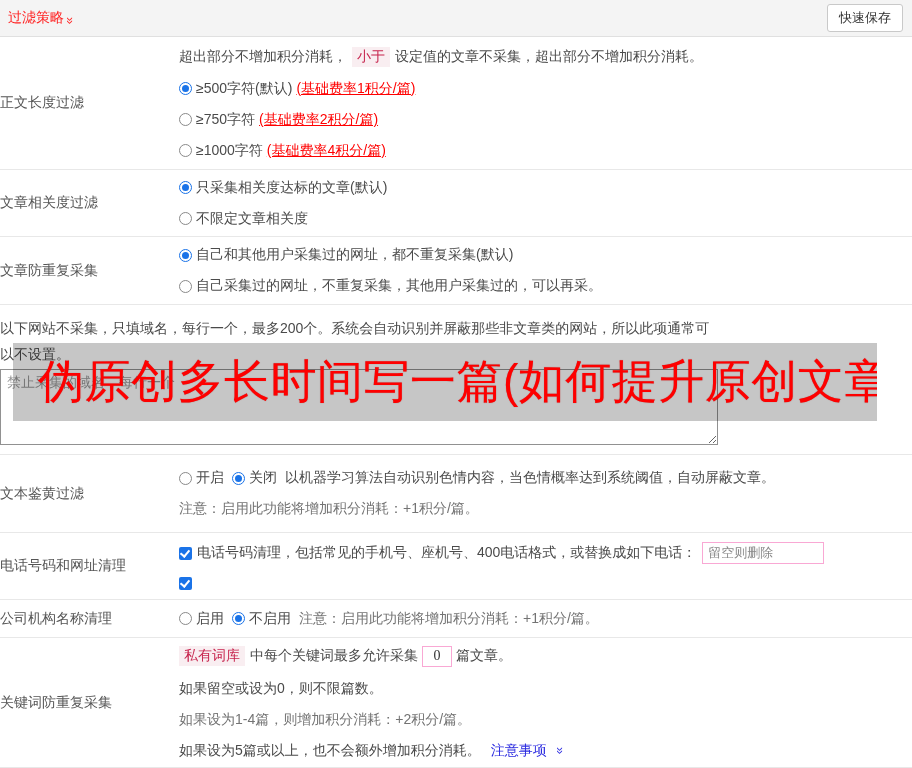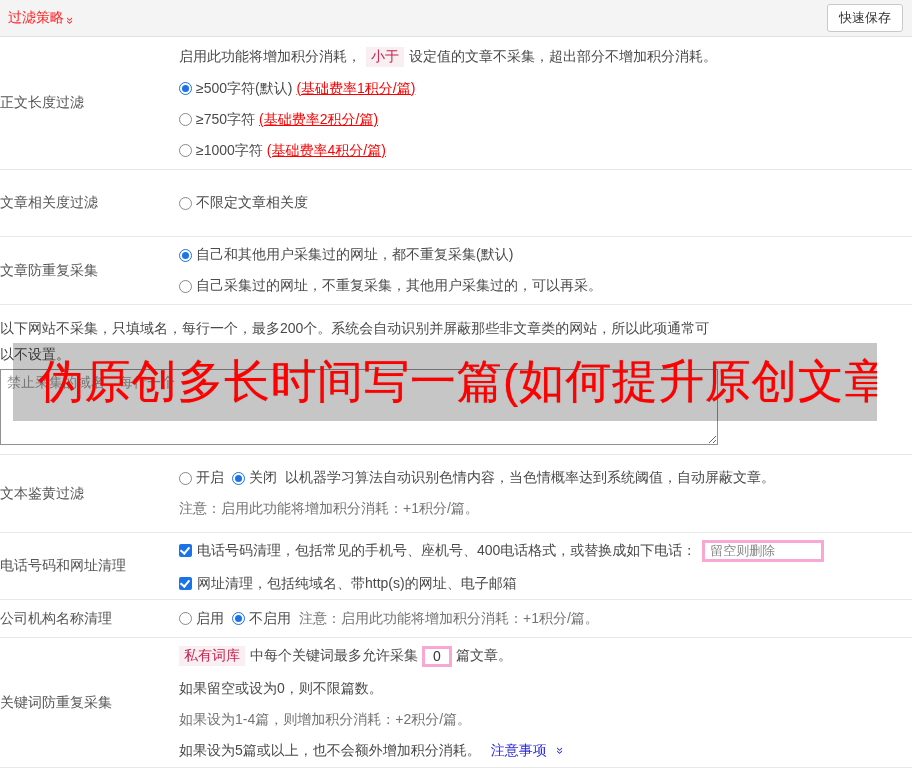--- a/index.html
+++ b/index.html
@@ -42,22 +42,22 @@
            border-radius:50%; background:#1a73e8; }
   
   .checkbox { position:relative; display:inline-block; width:13px; height:13px; border-radius:2px;
            background:#1a73e8; margin-right:5px; flex:0 0 13px; cursor:pointer; }
   .checkbox::after { content:""; position:absolute; left:3px; top:1px; width:4px; height:7px;
            border:solid #fff; border-width:0 2px 2px 0; transform:rotate(40deg); }
 
   .opt { display:flex; align-items:center; cursor:pointer; }
 
   
-  .text-input { border:3px solid #f9a8d4; height:22px; font-size:13px; padding:0 5px; color:#333;
-                font-family:Liberation Sans, sans-serif; }
+  .text-input { border:1px solid #f9a8d4; height:22px; font-size:13px; padding:0 5px; color:#333;
+                font-family:Liberation Serif, serif; }
   .text-input::placeholder { color:#888; }
   .phone-input { width:122px; margin-left:6px; }
   .count-input { width:30px; height:21px; text-align:center; margin:0 4px; font-size:14px; }
 
   
   .r4 .row-content { justify-content:flex-start; padding-top:10px; }
   .desc-wrap { width:720px; line-height:26px; white-space:normal; color:#4a4a4a; }
   .site-textarea { width:718px; height:76px; border:1px solid #919191; margin-top:2px;
                    font-size:14px; padding:4px 6px; color:#555; resize:both; font-family:inherit; }
   .site-textarea::placeholder { color:#9a9a9a; }
@@ -83,21 +83,21 @@
       <span>过滤策略</span>
       <span class="chev"></span>
     </div>
     <button class="save-btn">快速保存</button>
   </div>
 
   <div class="row r1">
     <div class="row-label">正文长度过滤</div>
     <div class="row-content gap12">
       <div class="line">
-        <span>启用此功能将增加积分消耗，</span>
+        <span>超出部分不增加积分消耗，</span>
           <span class="chip">小于</span>
           <span>设定值的文章不采集，超出部分不增加积分消耗。</span>
       </div>
       <div class="line opt">
         <span class="radio checked"></span>
         <span>≥500字符(默认)</span>
         <span class="fee-note">(基础费率1积分/篇)</span>
       </div>
       <div class="line opt">
         <span class="radio"></span>
@@ -108,20 +108,24 @@
         <span class="radio"></span>
         <span>≥1000字符</span>
         <span class="fee-note">(基础费率4积分/篇)</span>
       </div>
     </div>
   </div>
 
   <div class="row r2">
     <div class="row-label">文章相关度过滤</div>
     <div class="row-content gap12">
+      <div class="line opt">
+        <span class="radio checked"></span>
+        <span>只采集相关度达标的文章(默认)</span>
+      </div>
       <div class="line opt">
         <span class="radio"></span>
         <span>不限定文章相关度</span>
       </div>
     </div>
   </div>
 
   <div class="row r3">
     <div class="row-label">文章防重复采集</div>
     <div class="row-content gap12">
@@ -166,21 +170,20 @@
     <div class="row-content gap12">
       <div class="line">
         <span class="opt">
           <span class="checkbox"></span>
           <span>电话号码清理，包括常见的手机号、座机号、400电话格式，或替换成如下电话：</span>
         </span>
         <input class="text-input phone-input" placeholder="留空则删除" style="">
       </div>
       <div class="line opt">
         <span class="checkbox"></span>
-        <span>网址清理，包括纯域名、带http(s)的网址、电子邮箱</span>
       </div>
     </div>
   </div>
 
   <div class="row r7">
     <div class="row-label">公司机构名称清理</div>
     <div class="row-content">
       <div class="line">
         <span class="opt mr8">
           <span class="radio"></span>

